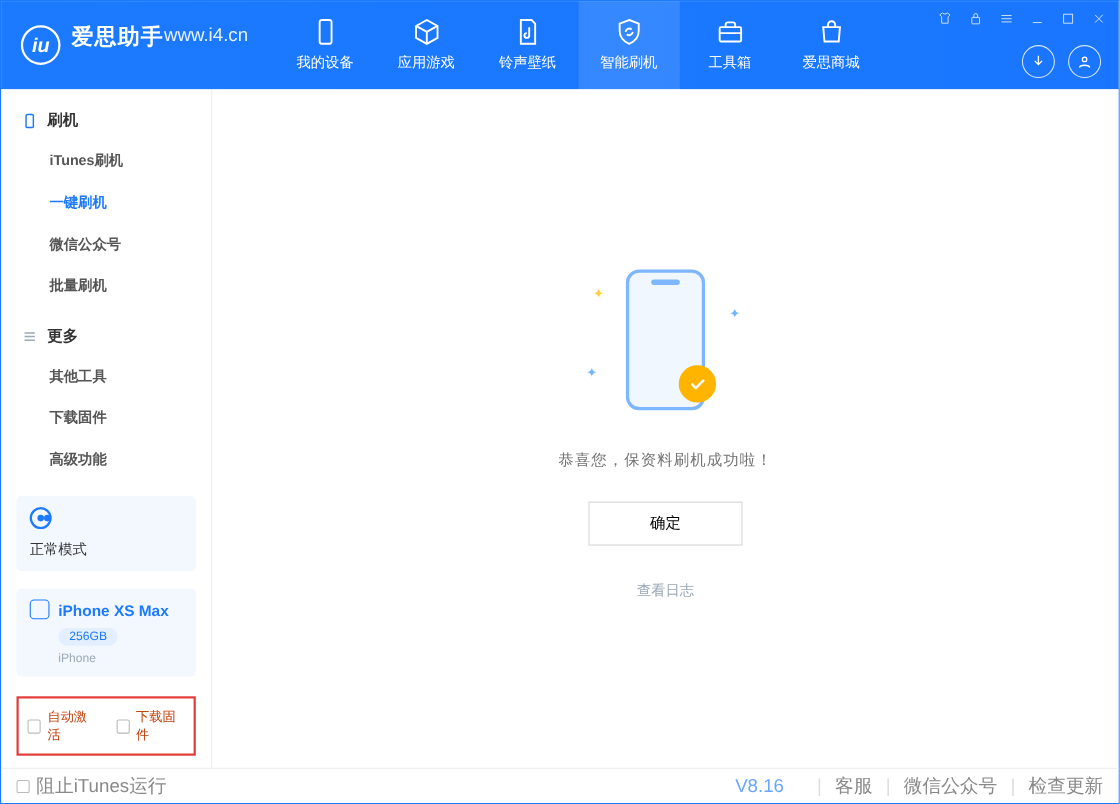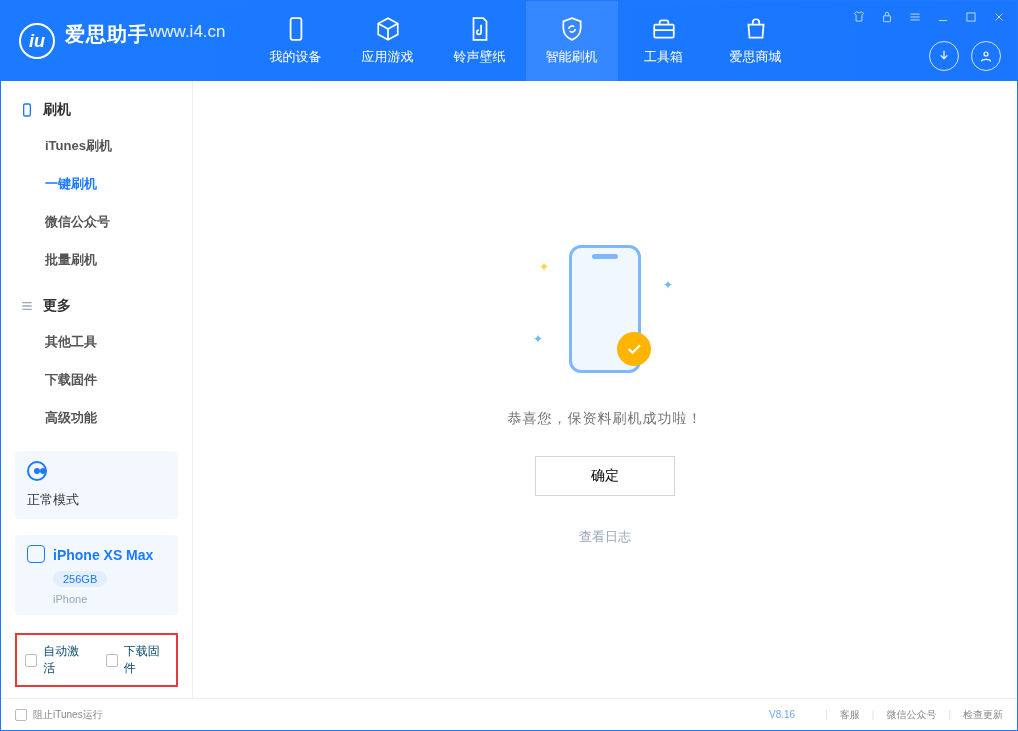--- a/index.html
+++ b/index.html
@@ -86,21 +86,21 @@
   .dev-icon { width:18px;height:18px; border:1.5px solid #1b7aff; border-radius:4px;}
   .dev-name { font-weight: 600; color: #1b7aff; font-size: 14px;}
   .dev-cap {
     margin-left: 26px; margin-top: 4px;
     background: #e3efff; color:#1b7aff; font-size:11px; padding:2px 10px; border-radius: 10px;
   }
   .dev-type { margin-left: 26px; font-size:11px; color:#9aa7b5; margin-top:2px;}
 
   .opts-row {
     margin: 10px 14px 14px; border: 2px solid #e63a3a; padding: 8px 8px;
-    display: flex; gap: 18px; font-size: 12px; color: #0c4a6e;
+    display: flex; gap: 18px; font-size: 12px; color: #c2410c;
   }
   .chk { display:flex; align-items:center; gap:6px; cursor:pointer;}
   .chk .box { width:13px;height:13px;border:1px solid #bbb; border-radius:2px;}
 
   .main { flex: 1; display: flex; flex-direction: column; align-items: center; justify-content: center; }
   .phone-illus { position: relative; width: 180px; height: 150px; display:flex; align-items:center; justify-content:center;}
   .phone-body {
     width: 72px; height: 128px; border: 3px solid #7fb7ff; border-radius: 12px; background: #f0f7ff;
     position: relative;
   }
@@ -117,21 +117,21 @@
   .success-text { margin-top: 26px; font-size: 14px; color: #737373; letter-spacing: 1px;}
   .ok-btn {
     margin-top: 28px; width: 140px; height: 40px; border:1px solid #d6d6d6; background:#fff;
     font-size: 14px; color:#000000; cursor:pointer;
   }
   .view-log { margin-top: 32px; font-size: 13px; color: #9aa7b5; cursor:pointer;}
 
   
   .footer {
     height: 32px; border-top: 1px solid #eee; display:flex; align-items:center;
-    padding: 0 14px; font-size: 10px; color:#888;
+    padding: 0 14px; font-size: 17px; color:#888;
   }
   .footer .fchk { display:flex; align-items:center; gap:6px; cursor:pointer;}
   .footer .fchk .box{width:12px;height:12px;border:1px solid #bbb;border-radius:2px;}
   .footer .spacer { flex:1; }
   .footer .ver { color:#6aa6ff; margin-right: 18px; }
   .footer .flink { color:#888; cursor:pointer; }
   .footer .sep { color:#ddd; margin: 0 12px; }
 </style>
 </head>
 <body>

